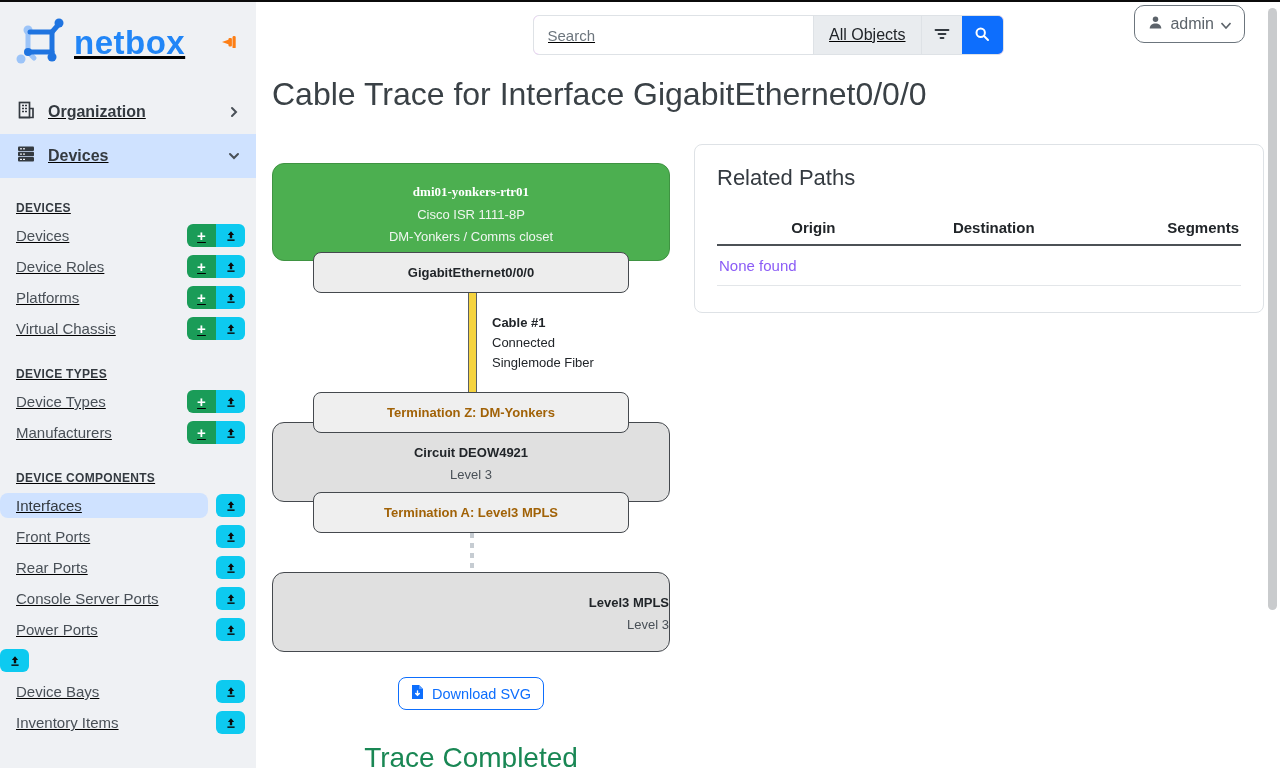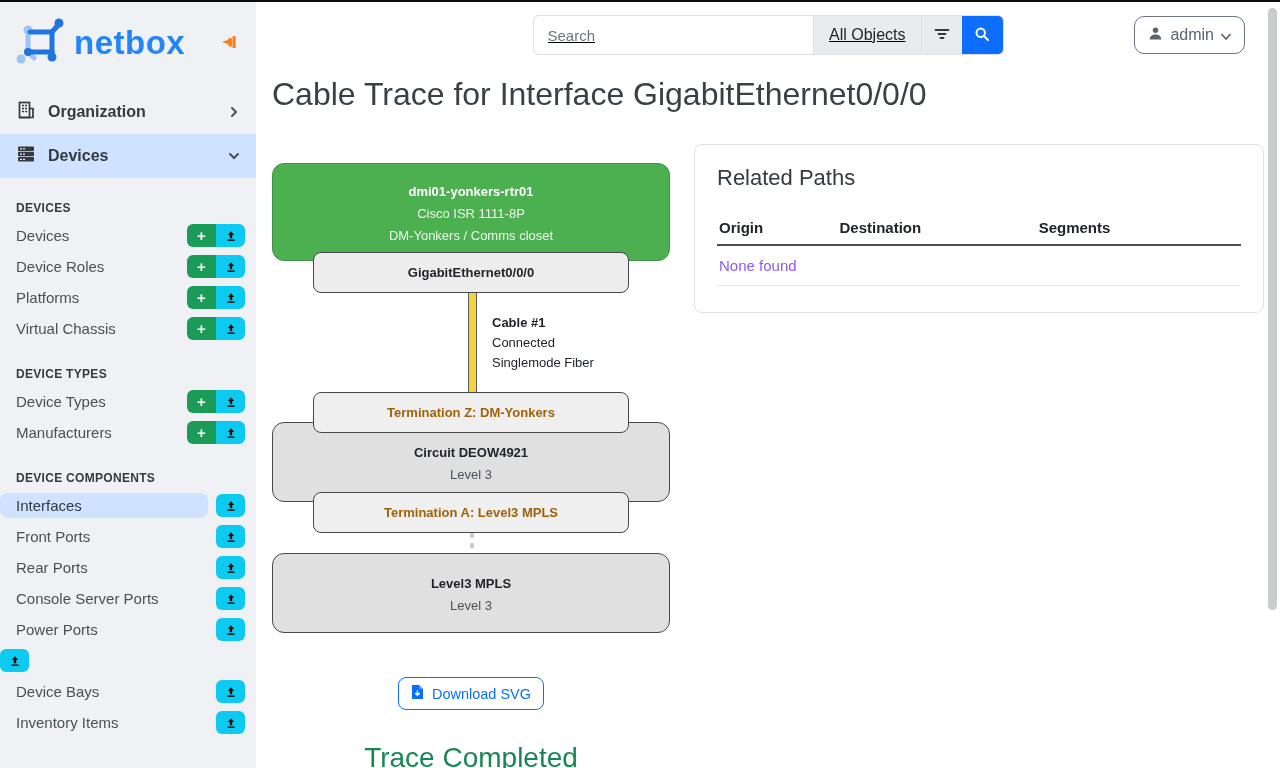--- a/index.html
+++ b/index.html
@@ -5,21 +5,21 @@
   * { box-sizing: border-box; }
   html,body { margin:0; padding:0; }
   body {
     width:1280px; height:768px; overflow:hidden;
     font-family:"Liberation Sans", sans-serif;
     background:#ffffff; display:flex;
   }
   .top-strip { position:fixed; top:0; left:0; width:1280px; height:2px; background:#0b0b0b; z-index:90; }
 
   
-  .sidebar { width:256px; min-width:256px; height:768px; background:#eff1f4; overflow:hidden; }
+  .sidebar { width:256px; min-width:256px; height:768px; background:#eff1f4; overflow:hidden;text-decoration:underline; }
   .logo-row { display:flex; align-items:center; padding:16px 16px 10px 14px; }
   .brand-link { display:flex; align-items:center; gap:8px; text-decoration:none; }
   .brand-text { font-size:33px; font-weight:700; color:#2286f7; letter-spacing:.5px; line-height:1; }
   .pin-btn { margin-left:auto; background:none; border:none; padding:2px; cursor:pointer; }
 
   .nav-item { display:flex; align-items:center; gap:12px; height:44px; padding:0 16px; color:#343a40; font-size:16px; font-weight:700; cursor:pointer; }
   .nav-item.first { margin-top:12px; }
   .nav-item.active { background:#cfe2ff; }
   .nav-chevron { margin-left:auto; display:flex; }
 
@@ -35,61 +35,61 @@
 
   
   .main { flex:1; position:relative; height:768px; background:#fff; overflow:hidden; }
   .topbar { position:relative; height:70px; display:flex; justify-content:center; padding-top:15px; }
   .search-group { display:flex; height:40px; width:471px; border:1px solid #dee2e6; border-radius:6px; overflow:hidden; background:#f0abfc;text-decoration:underline; }
   .search-input { flex:1; border:none; outline:none; padding:0 14px; font-size:15px; color:#212529; min-width:0; }
   .search-input::placeholder { color:#6c757d; }
   .scope-btn { background:#e9ecef; border:none; border-left:1px solid #dee2e6; padding:0 15px; font-size:16px; color:#212529; cursor:pointer; white-space:nowrap; }
   .filter-btn { background:#e9ecef; border:none; border-left:1px solid #dee2e6; width:41px; display:flex; align-items:center; justify-content:center; cursor:pointer; }
   .search-btn { background:#0d6efd; border:none; width:41px; display:flex; align-items:center; justify-content:center; cursor:pointer; }
-  .user-btn { position:absolute; right:35px; top:16px; height:38px; display:flex; align-items:center; gap:7px; padding:0 13px; border:1px solid #6c757d; border-radius:10px; background:#fff; color:#5c636a; font-size:16px; cursor:pointer; }
+  .user-btn { position:absolute; right:35px; top:5px; height:38px; display:flex; align-items:center; gap:7px; padding:0 13px; border:1px solid #6c757d; border-radius:10px; background:#fff; color:#5c636a; font-size:16px; cursor:pointer; }
 
   .content { padding:0 16px; }
   .page-title { margin:6px 0 0 0; font-size:32px; font-weight:400; color:#3a4146; }
 
   .columns { display:flex; align-items:flex-start; margin-top:31px; }
   .trace-col { width:398px; margin-top:19px; }
   .canvas { position:relative; width:398px; height:489px; }
 
   .device-box { position:absolute; left:0; top:0; width:398px; height:98px; background:#4caf50; border:1px solid #3f9342; border-radius:12px; text-align:center; color:#fff; padding-top:20px; cursor:pointer; }
-  .device-name { font-weight:700; font-size:13px; }
+  .device-name { font-weight:700; font-size:13px;font-family:Liberation Serif, serif; }
   .device-sub { font-size:13px; margin-top:7px; color:#f0f6f0; }
 
   .iface-box { position:absolute; left:41px; top:89px; width:316px; height:41px; background:#ededed; border:1px solid #45494e; border-radius:8px; display:flex; align-items:center; justify-content:center; font-weight:700; font-size:13px; color:#212529; z-index:3; cursor:pointer; }
 
   .cable-seg { position:absolute; left:196px; top:130px; width:9px; height:99px; background:#f5d33f; border-left:1.5px solid #5a5f64; border-right:1.5px solid #5a5f64; z-index:1; }
   .cable-info { position:absolute; left:220px; top:150px; font-size:13px; color:#212529; line-height:20px; z-index:2; cursor:pointer; }
   .cable-label { font-weight:700; }
 
   .term-box { position:absolute; left:41px; width:316px; height:41px; background:#efefef; border:1px solid #45494e; border-radius:8px; display:flex; align-items:center; justify-content:center; font-weight:700; font-size:13px; color:#a16207; z-index:3; cursor:pointer; }
   .term-z { top:229px; }
   .term-a { top:329px; }
 
   .big-gray { position:absolute; left:0; width:398px; height:80px; background:#e0e0e0; border:1px solid #45494e; border-radius:12px; text-align:center; padding-top:22px; z-index:2; cursor:pointer; }
   .circuit-box { top:259px; }
-  .provider-box { top:390px; }
+  .provider-box { top:409px;text-align:right; }
   .gray-name { font-weight:700; font-size:13px; color:#212529; }
   .gray-sub { font-size:13px; margin-top:7px; color:#495057; }
 
   .dash-seg { position:absolute; left:198px; top:370px; width:4px; height:39px; z-index:1;
     background:repeating-linear-gradient(to bottom,#c6ccd2 0 5px, transparent 5px 10px); }
 
   .download-wrap { text-align:center; margin-top:25px; }
   .download-btn { display:inline-flex; align-items:center; gap:8px; padding:6px 12px; border:1.5px solid #0d6efd; border-radius:8px; color:#0d6efd; background:#fff; font-size:14.5px; cursor:pointer; }
   .trace-status { text-align:center; margin-top:32px; font-size:28px; font-weight:400; color:#198754; }
 
   
   .related-card { margin-left:24px; width:570px; border:1px solid #dee2e6; border-radius:8px; background:#fff; padding:20px 22px 26px 22px; }
   .related-title { margin:0 0 20px 0; font-size:22px; font-weight:400; color:#343a40; }
   table.paths { width:100%; border-collapse:collapse; font-size:15px; }
-  table.paths th { text-align:left; padding:8px 2px; border-bottom:2px solid #4c5156; color:#212529; font-weight:700;margin-top:40px; }
+  table.paths th { text-align:right; padding:8px 2px; border-bottom:2px solid #4c5156; color:#212529; font-weight:700;margin-top:40px; }
   table.paths td { padding:11px 2px; border-bottom:1px solid #e3e6e9; color:#8b5cf6; }
 
   .scroll-thumb { position:fixed; right:3px; top:8px; width:9px; height:602px; background:#c9cbcd; border-radius:5px; z-index:95; cursor:grab; }
 </style>
 </head>
 <body>
 
 <div class="top-strip"></div>
 <div class="scroll-thumb"></div>
 

